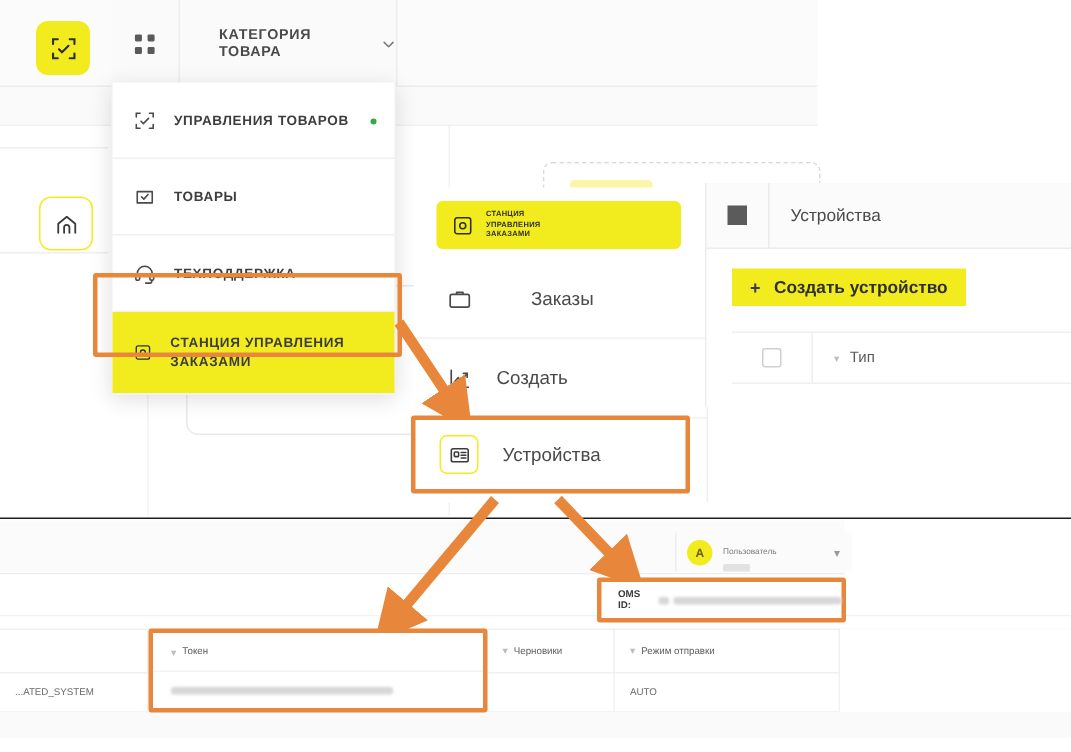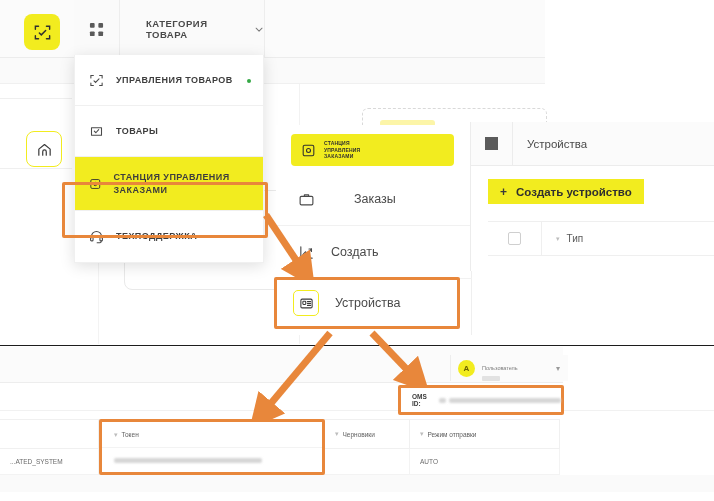--- a/index.html
+++ b/index.html
@@ -285,36 +285,36 @@
     </div>
 
     <div class="dd-item">
       <svg width="15" height="15" viewBox="0 0 24 24" fill="none" stroke="#4a4a4a" stroke-width="1.7" stroke-linecap="round" stroke-linejoin="round">
         <path d="M4 6h16v12H4z"></path>
           <path d="M8.5 11.5l2.5 2.5 4.5-5"></path>
       </svg>
       <span class="dd-label">ТОВАРЫ</span>
     </div>
 
-    <div class="dd-item selected">
-      <svg width="16" height="16" viewBox="0 0 24 24" fill="none" stroke="#2f2f2f" stroke-width="1.7">
-        <rect x="3.5" y="3.5" width="17" height="17" rx="2.5"></rect>
-        <circle cx="12" cy="12" r="3.2"></circle>
-      </svg>
-      <span class="dd-label">СТАНЦИЯ УПРАВЛЕНИЯ ЗАКАЗАМИ</span>
-    </div>
-
     <div class="dd-item">
       <svg width="15" height="15" viewBox="0 0 24 24" fill="none" stroke="#4a4a4a" stroke-width="1.7" stroke-linecap="round" stroke-linejoin="round">
         <path d="M4 14v-2a8 8 0 0 1 16 0v2"></path>
           <rect x="2.5" y="13" width="4" height="6" rx="1.6"></rect>
         <rect x="17.5" y="13" width="4" height="6" rx="1.6"></rect>
           <path d="M19.5 19v1a2 2 0 0 1-2 2H13"></path>
       </svg>
       <span class="dd-label">ТЕХПОДДЕРЖКА</span>
+    </div>
+
+    <div class="dd-item selected">
+      <svg width="16" height="16" viewBox="0 0 24 24" fill="none" stroke="#2f2f2f" stroke-width="1.7">
+        <rect x="3.5" y="3.5" width="17" height="17" rx="2.5"></rect>
+        <circle cx="12" cy="12" r="3.2"></circle>
+      </svg>
+      <span class="dd-label">СТАНЦИЯ УПРАВЛЕНИЯ ЗАКАЗАМИ</span>
     </div>
   </div>
 
   <div class="station-panel"></div>
 
   <div class="st-yellow">
     <svg width="15" height="15" viewBox="0 0 24 24" fill="none" stroke="#2f2f2f" stroke-width="1.7">
       <rect x="3.5" y="3.5" width="17" height="17" rx="2.5"></rect>
         <circle cx="12" cy="12" r="3.2"></circle>
     </svg>

